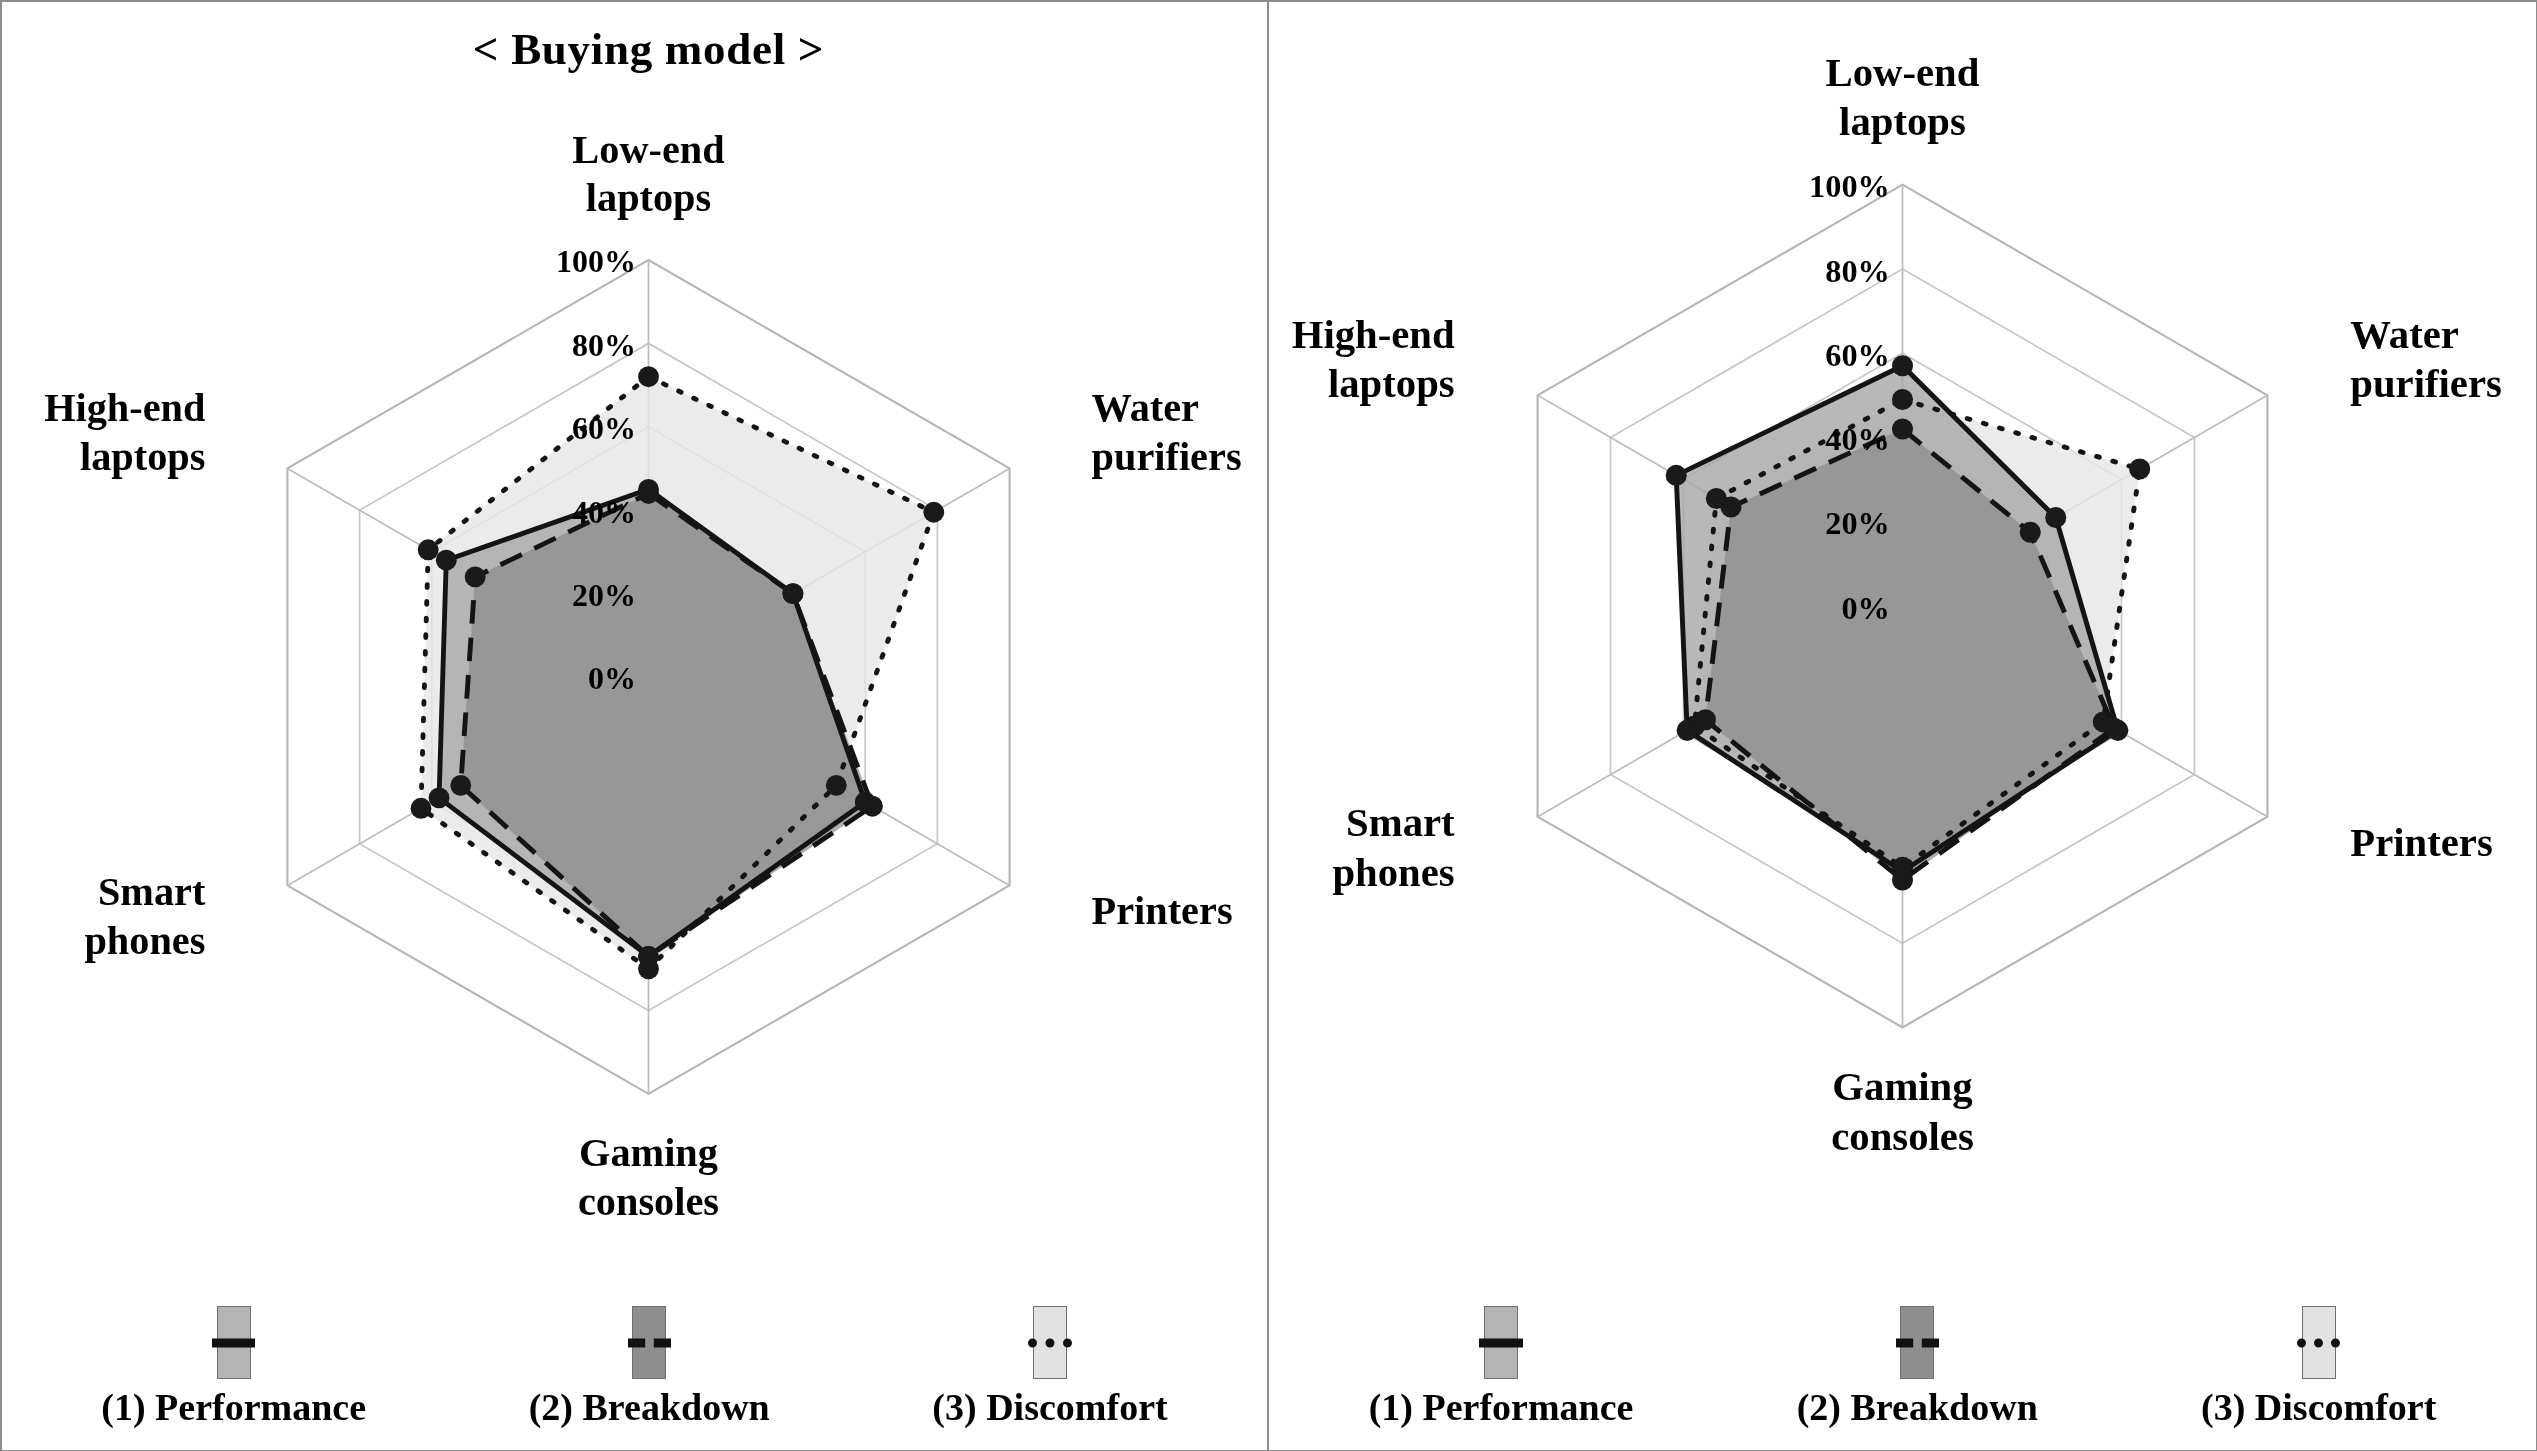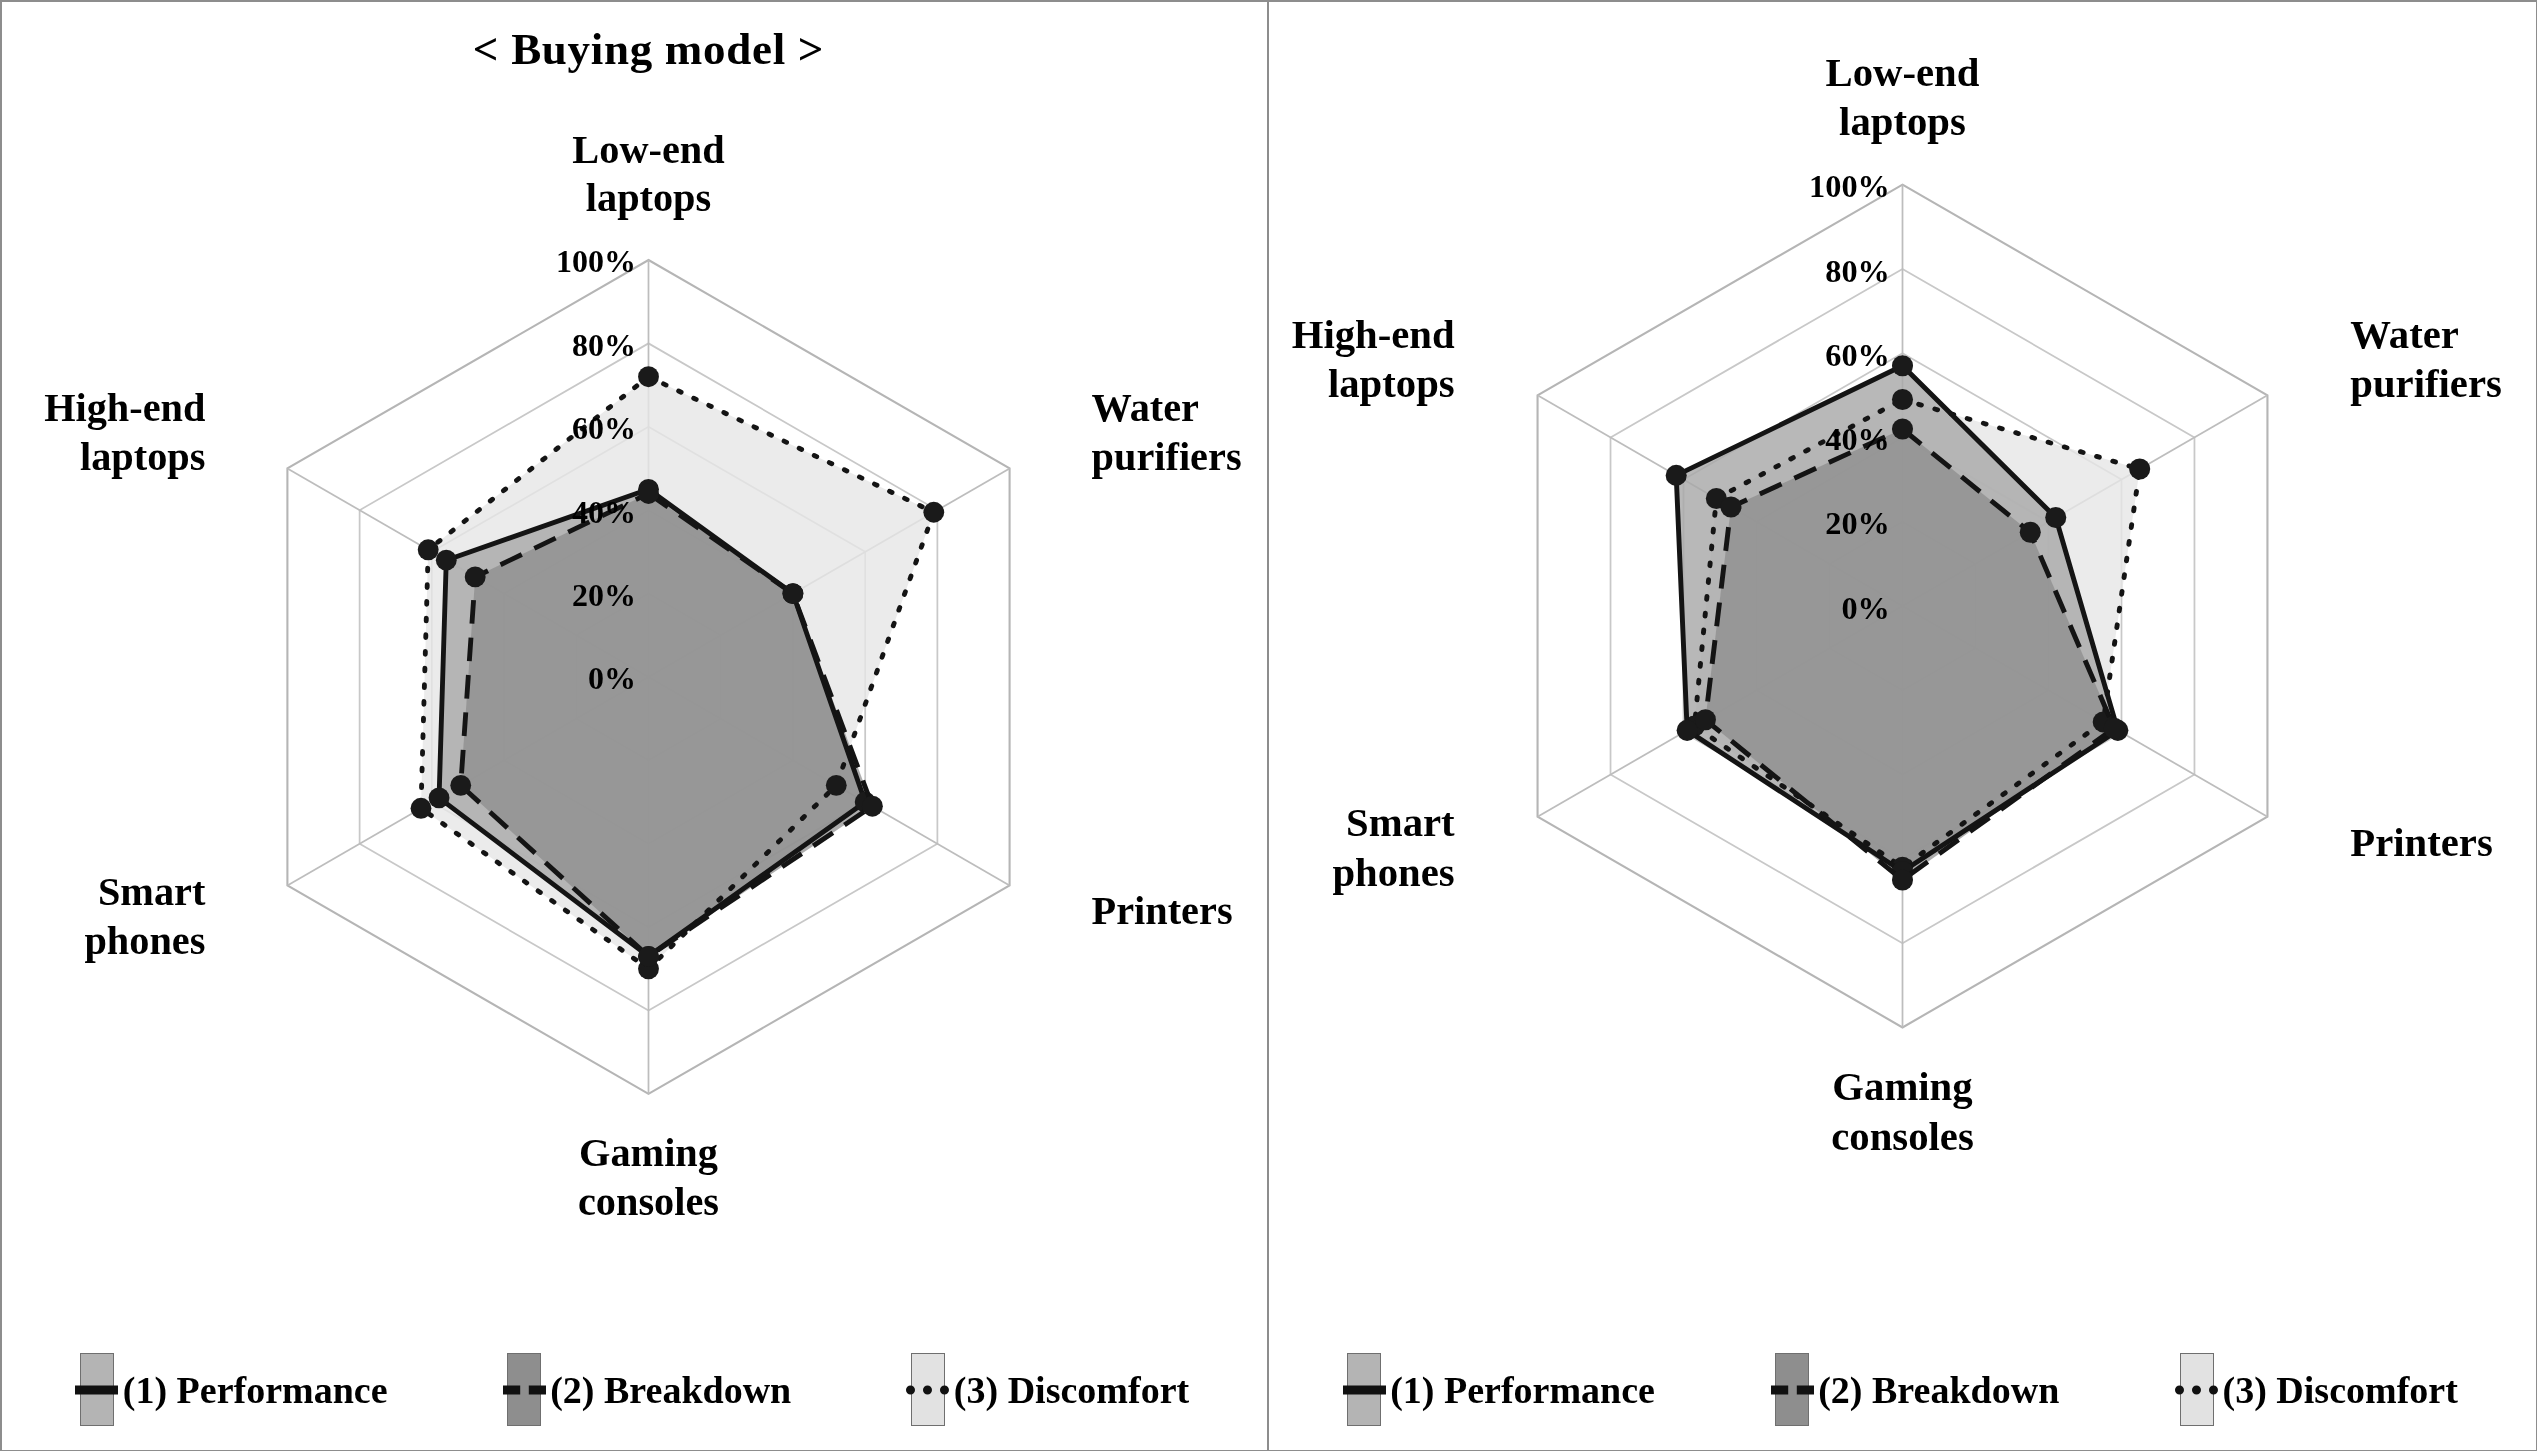--- a/index.html
+++ b/index.html
@@ -53,21 +53,21 @@
     width:100%;
     display:flex;
     flex-direction:row;
     justify-content:space-around;
     align-items:center;
     padding:0 18px;
     box-sizing:border-box;
   }
   .legend-item{
     display:flex;
-    flex-direction:row;
+    flex-direction:column;
     align-items:center;
     gap:9px;
     white-space:nowrap;
   }
   .legend-label{
     font-size:38px;
     font-weight:bold;
     line-height:1;
   }
   .swatch{

